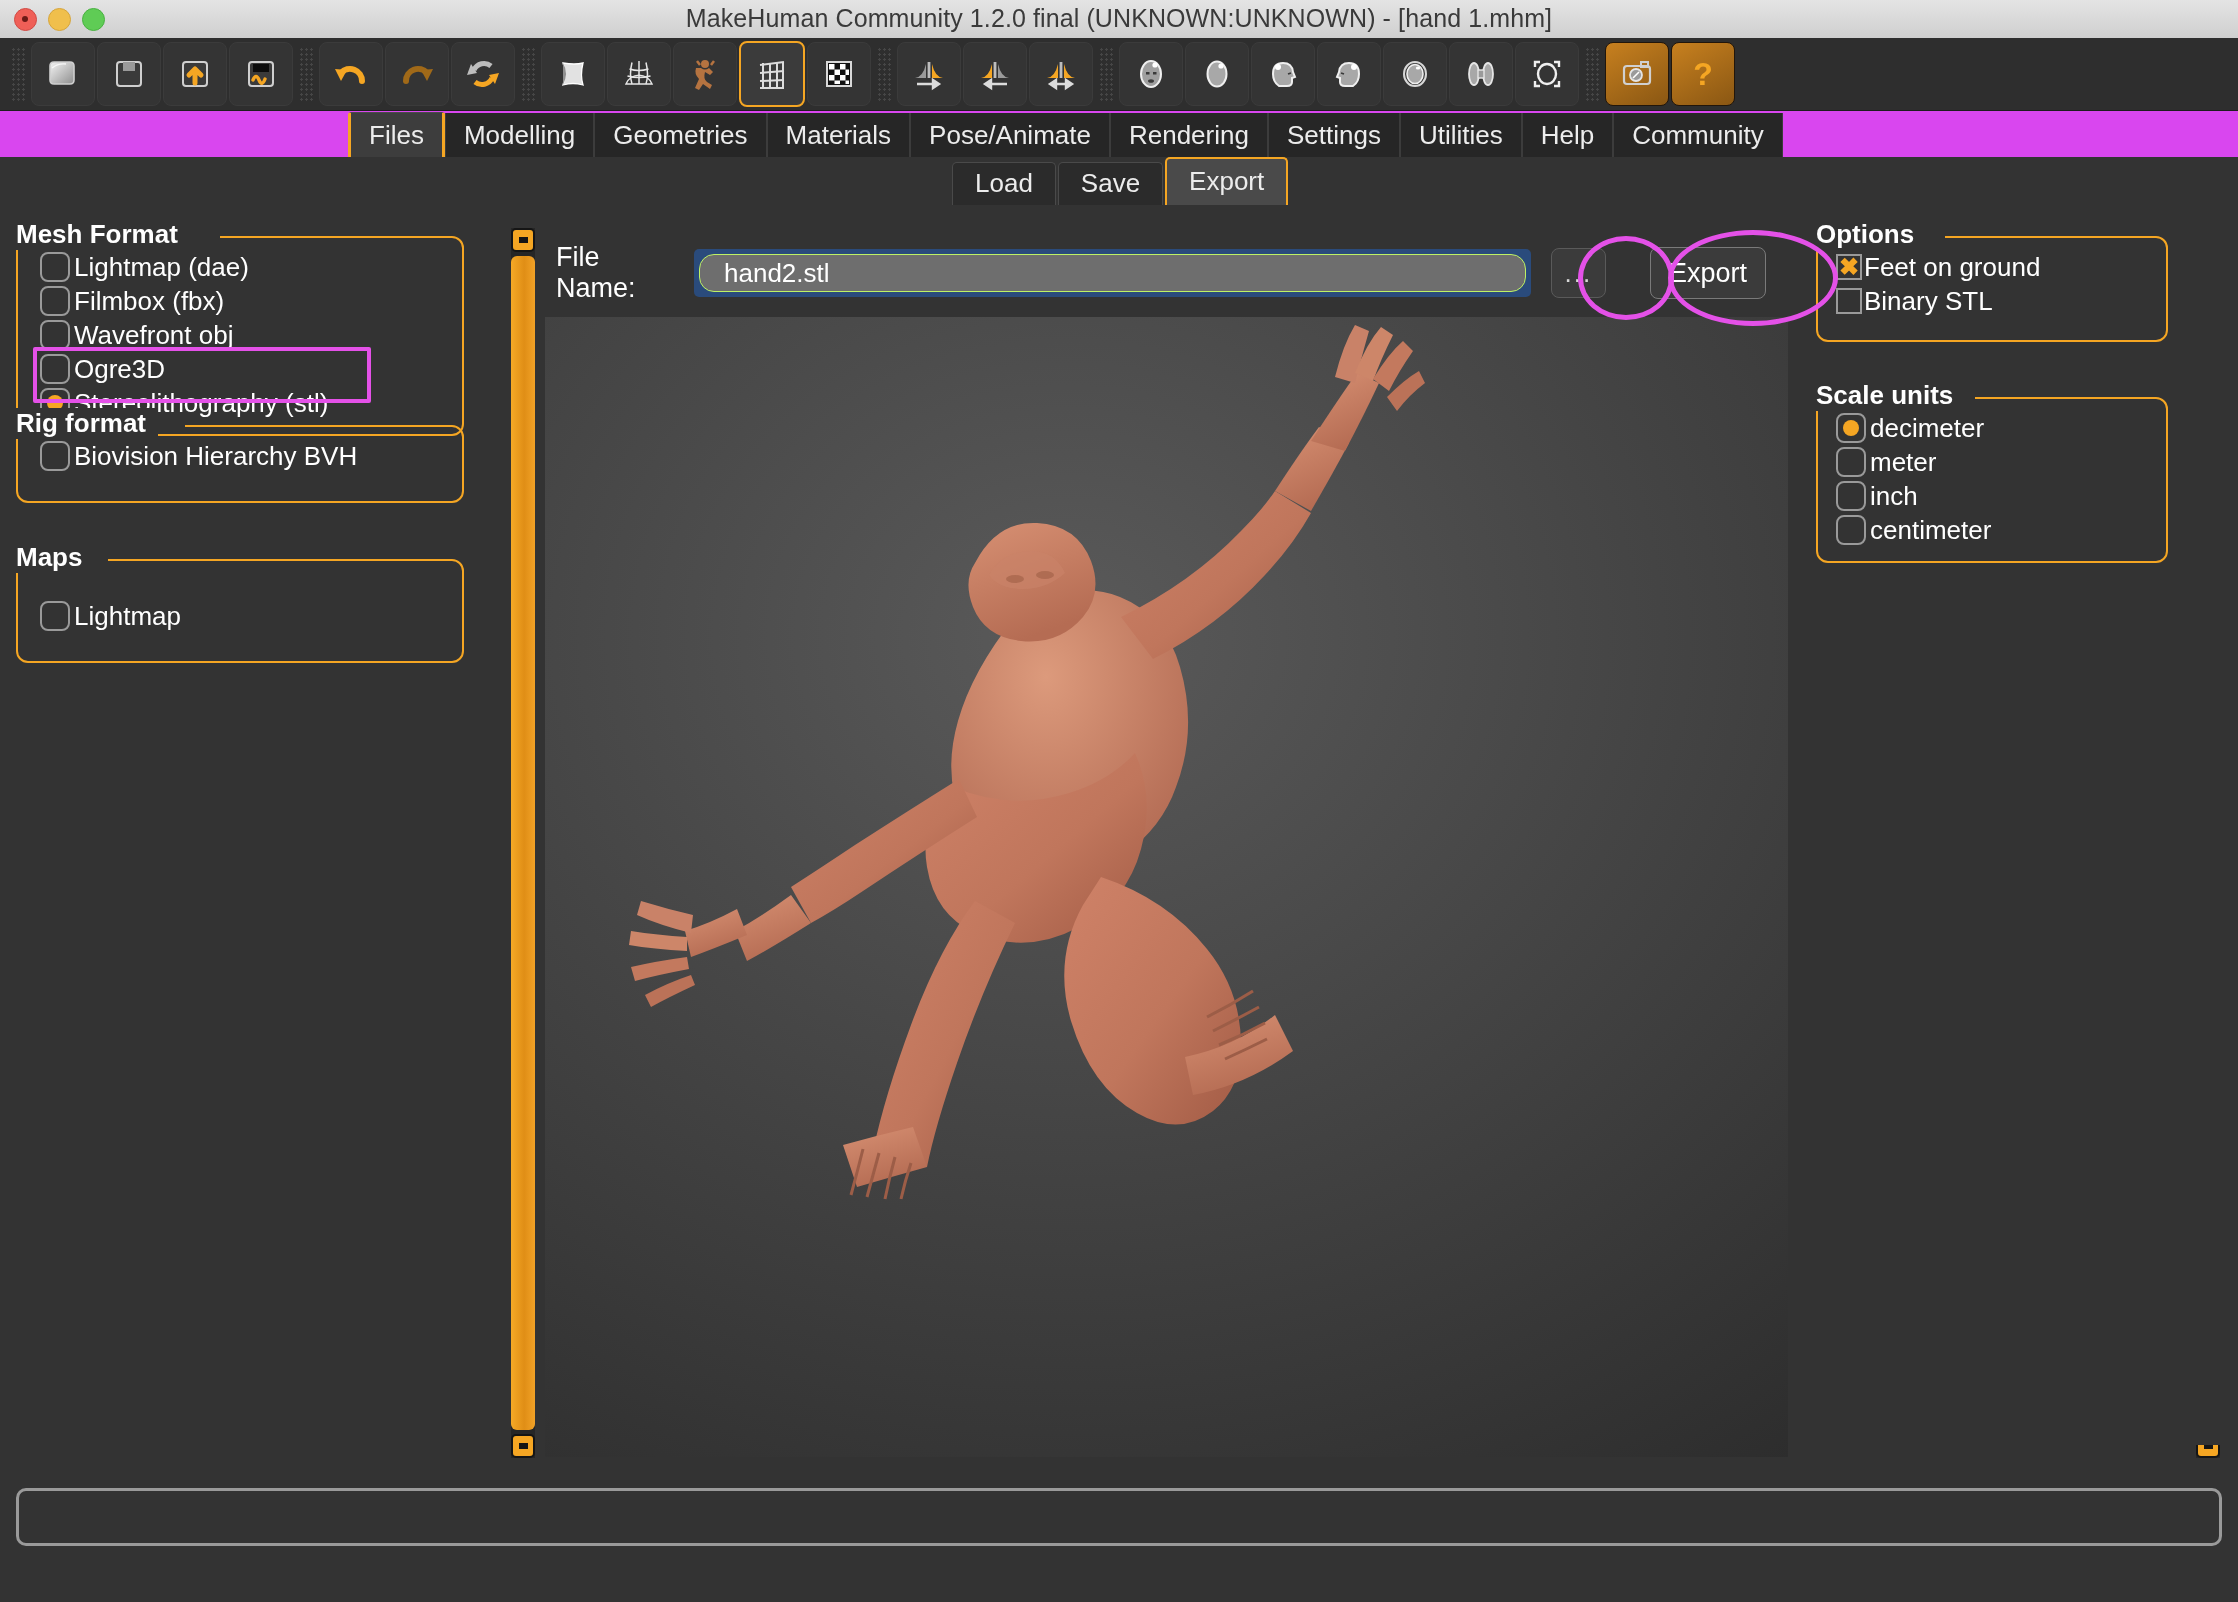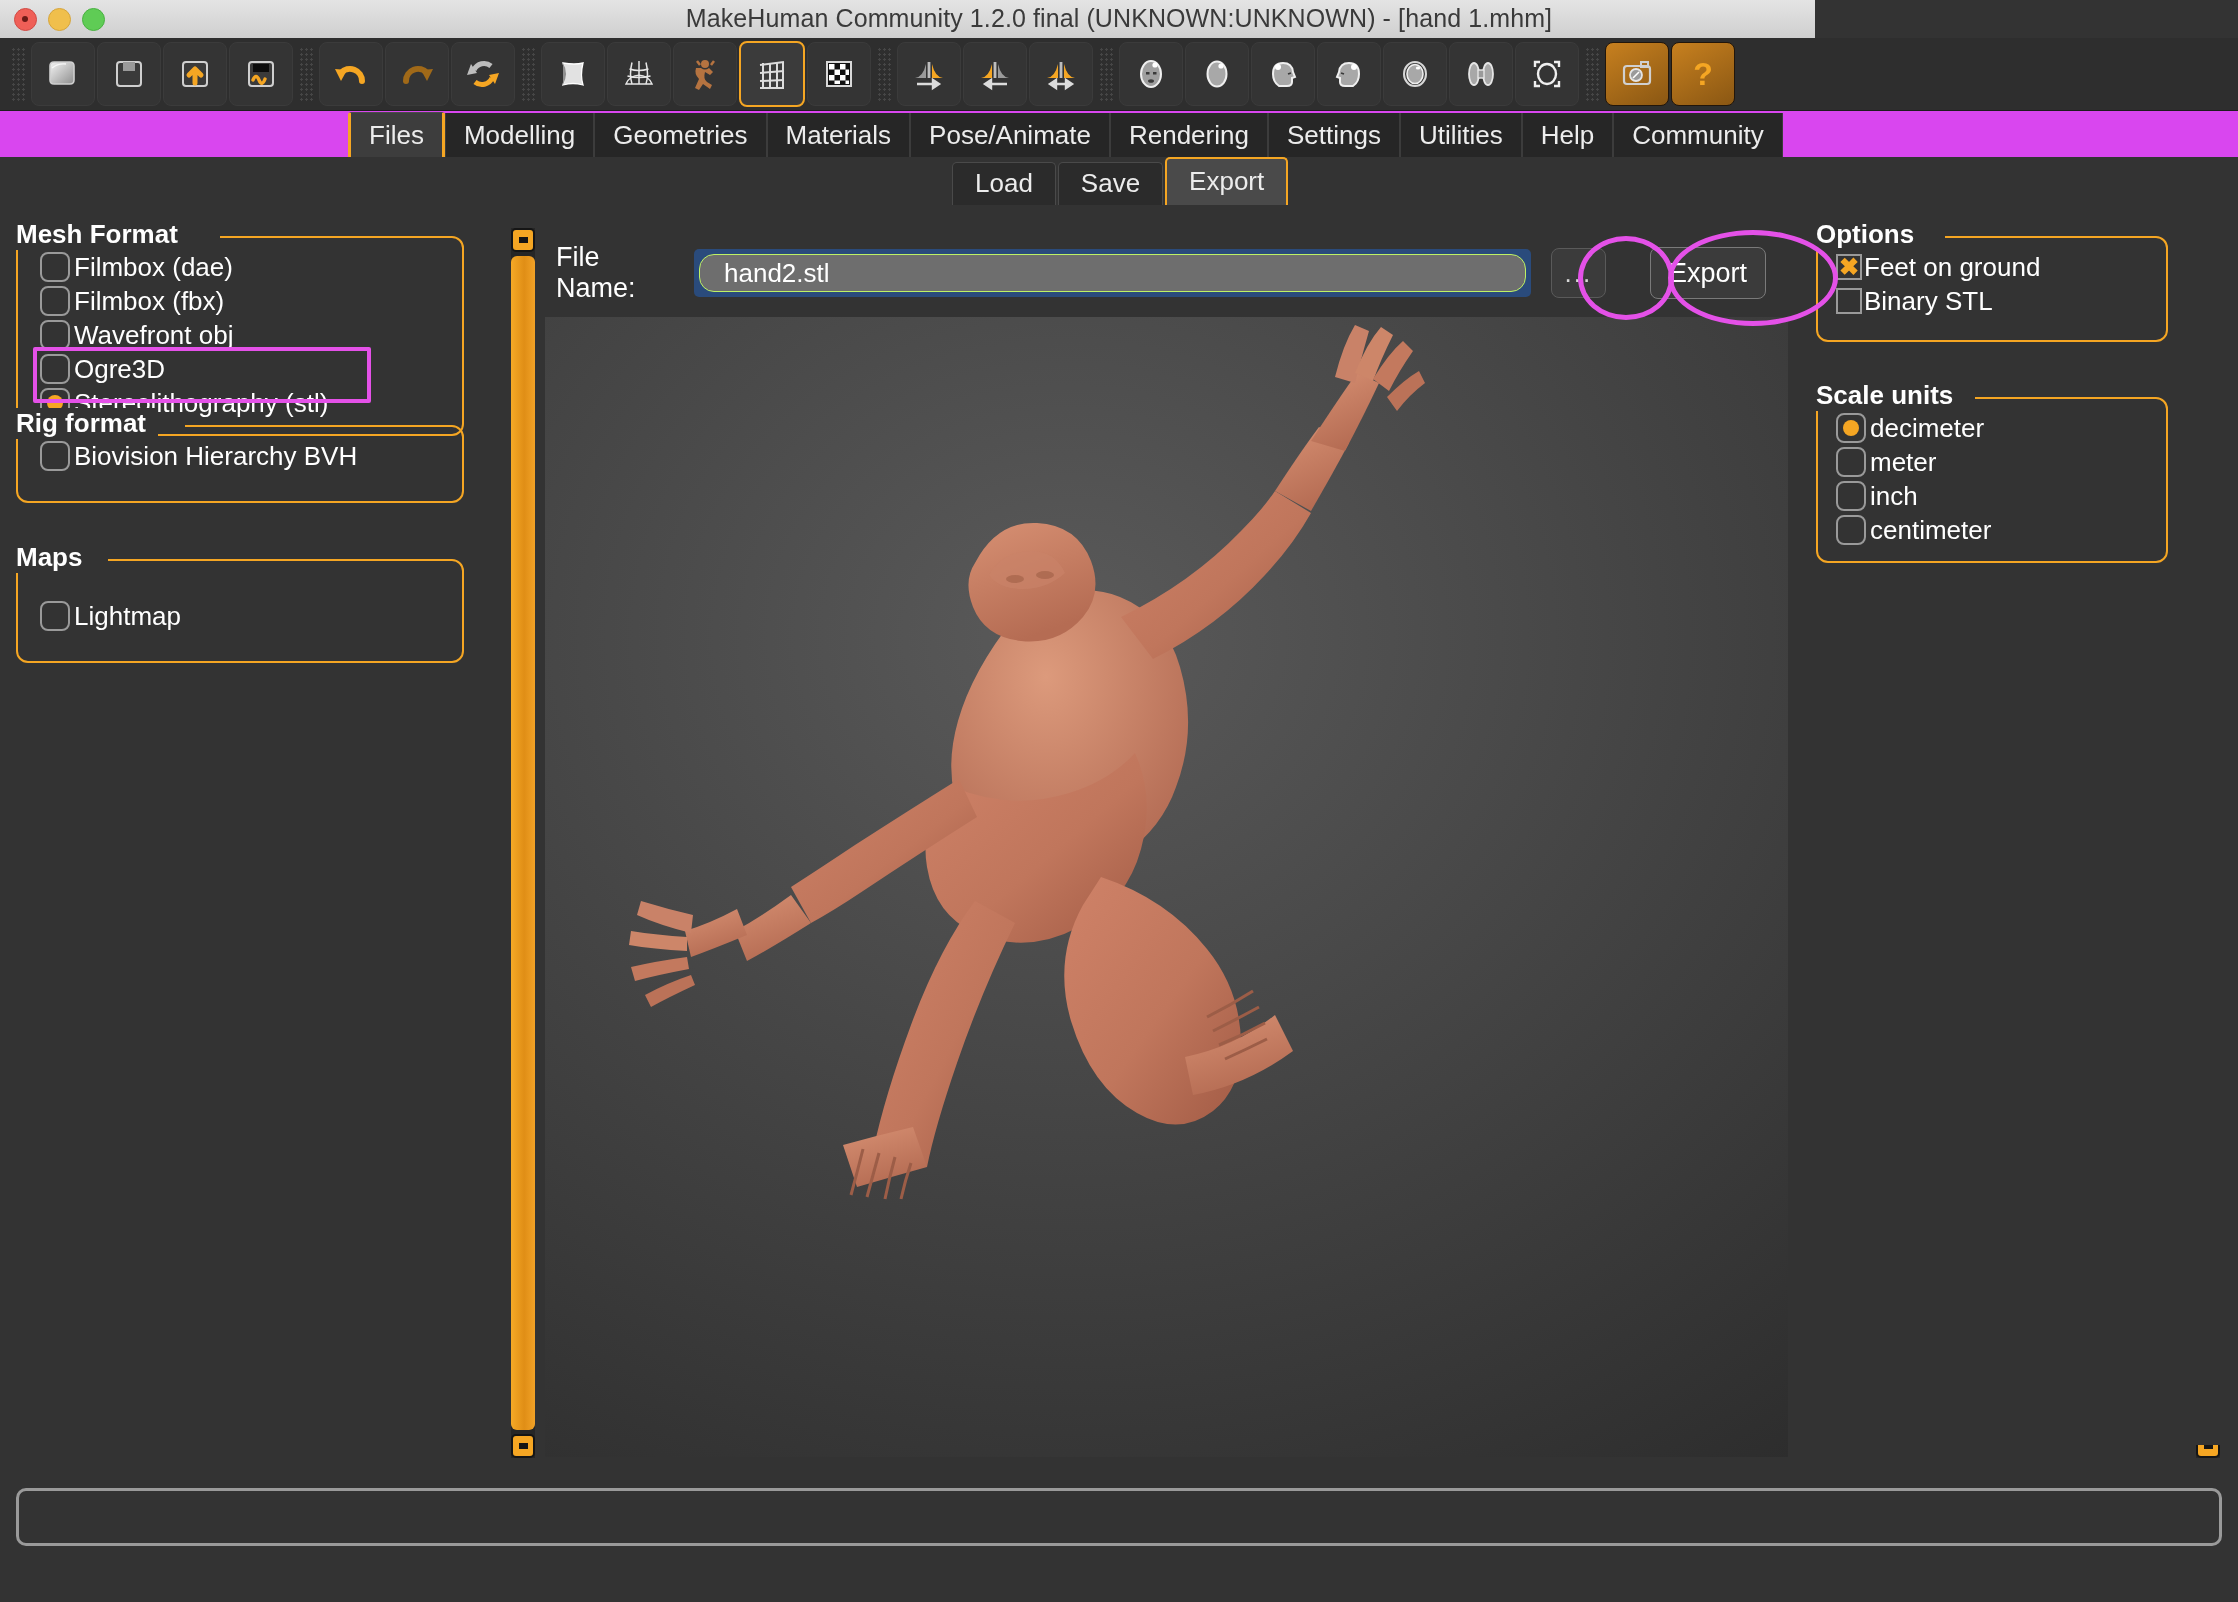--- a/index.html
+++ b/index.html
@@ -1,19 +1,19 @@
 <!DOCTYPE html>
 <html><head>
 <meta charset="utf-8">
 <style>
   html,body{margin:0;padding:0;background:#333333;}
   body{width:2238px;height:1602px;overflow:hidden;font-family:"Liberation Sans",sans-serif;}
 
   
-  #titlebar{position:absolute;left:0;top:0;width:1815px;height:38px;
+  #titlebar{position:absolute;left:0;top:0;width:2238px;height:38px;
     background:linear-gradient(#e4e4e4,#cfcfcf);border-bottom:1px solid #a9a9a9;}
   #traffic{position:absolute;left:14px;top:8px;display:flex;gap:11px;}
   .tl{width:21px;height:21px;border-radius:50%;}
   .tl.r{background:#ef5f57;border:1px solid #d14a44;}
   .tl.y{background:#f0bf4c;border:1px solid #d6a53c;}
   .tl.g{background:#5fcc55;border:1px solid #49b241;}
   .tl.r::after{content:"";position:absolute;width:6px;height:6px;border-radius:50%;
      background:#6b1a16;margin:7px 0 0 7px;}
   #title{position:absolute;left:0;top:0;width:2238px;height:38px;line-height:37px;
     text-align:center;font-size:25px;color:#3a3a3a;letter-spacing:.1px;}
@@ -330,21 +330,21 @@
 
 <div id="leftpanel">
 
   <div class="grp" style="top:14px;">
     <div class="gtitle">Mesh Format</div>
     <div class="gbox">
       <div class="masktop" style="width:200px;"></div>
       <div class="opts">
         <div class="opt">
           <span class="radio"></span>
-          <span class="olabel">Filmbox (dae)</span>
+          <span class="olabel">Lightmap (dae)</span>
         </div>
         <div class="opt">
           <span class="radio"></span>
           <span class="olabel">Filmbox (fbx)</span>
         </div>
         <div class="opt">
           <span class="radio"></span>
           <span class="olabel">Wavefront obj</span>
         </div>
         <div class="opt">

